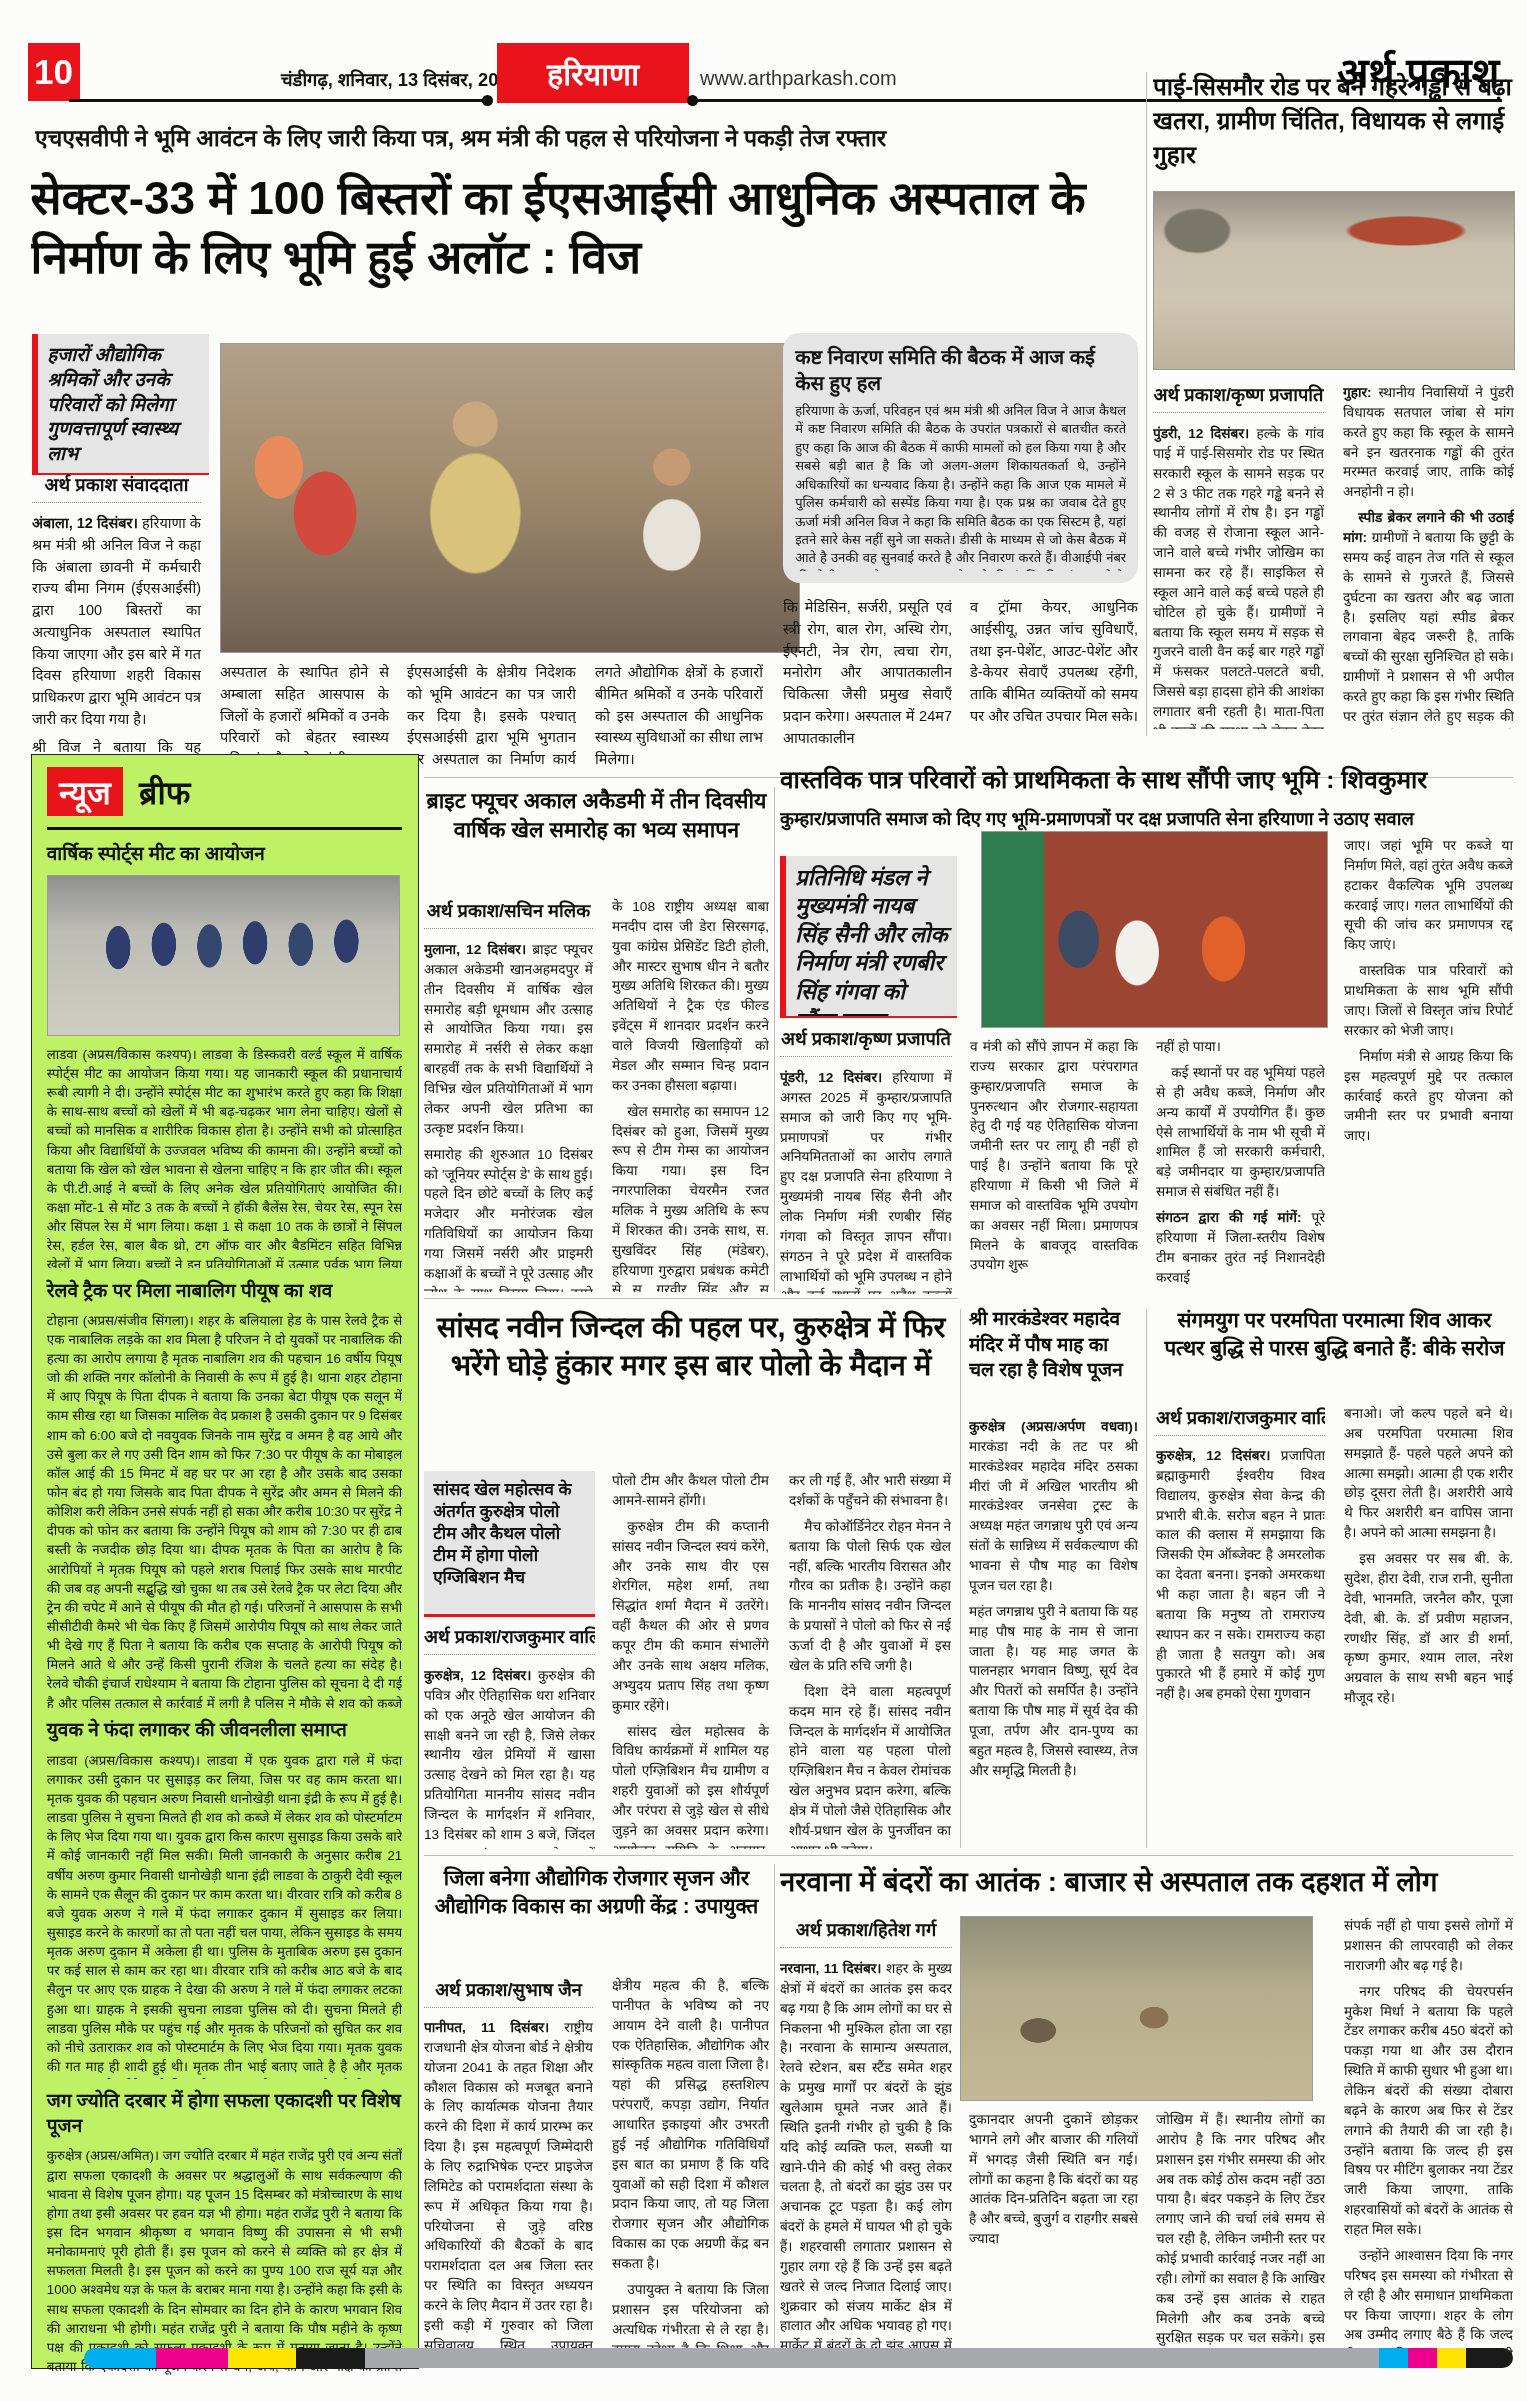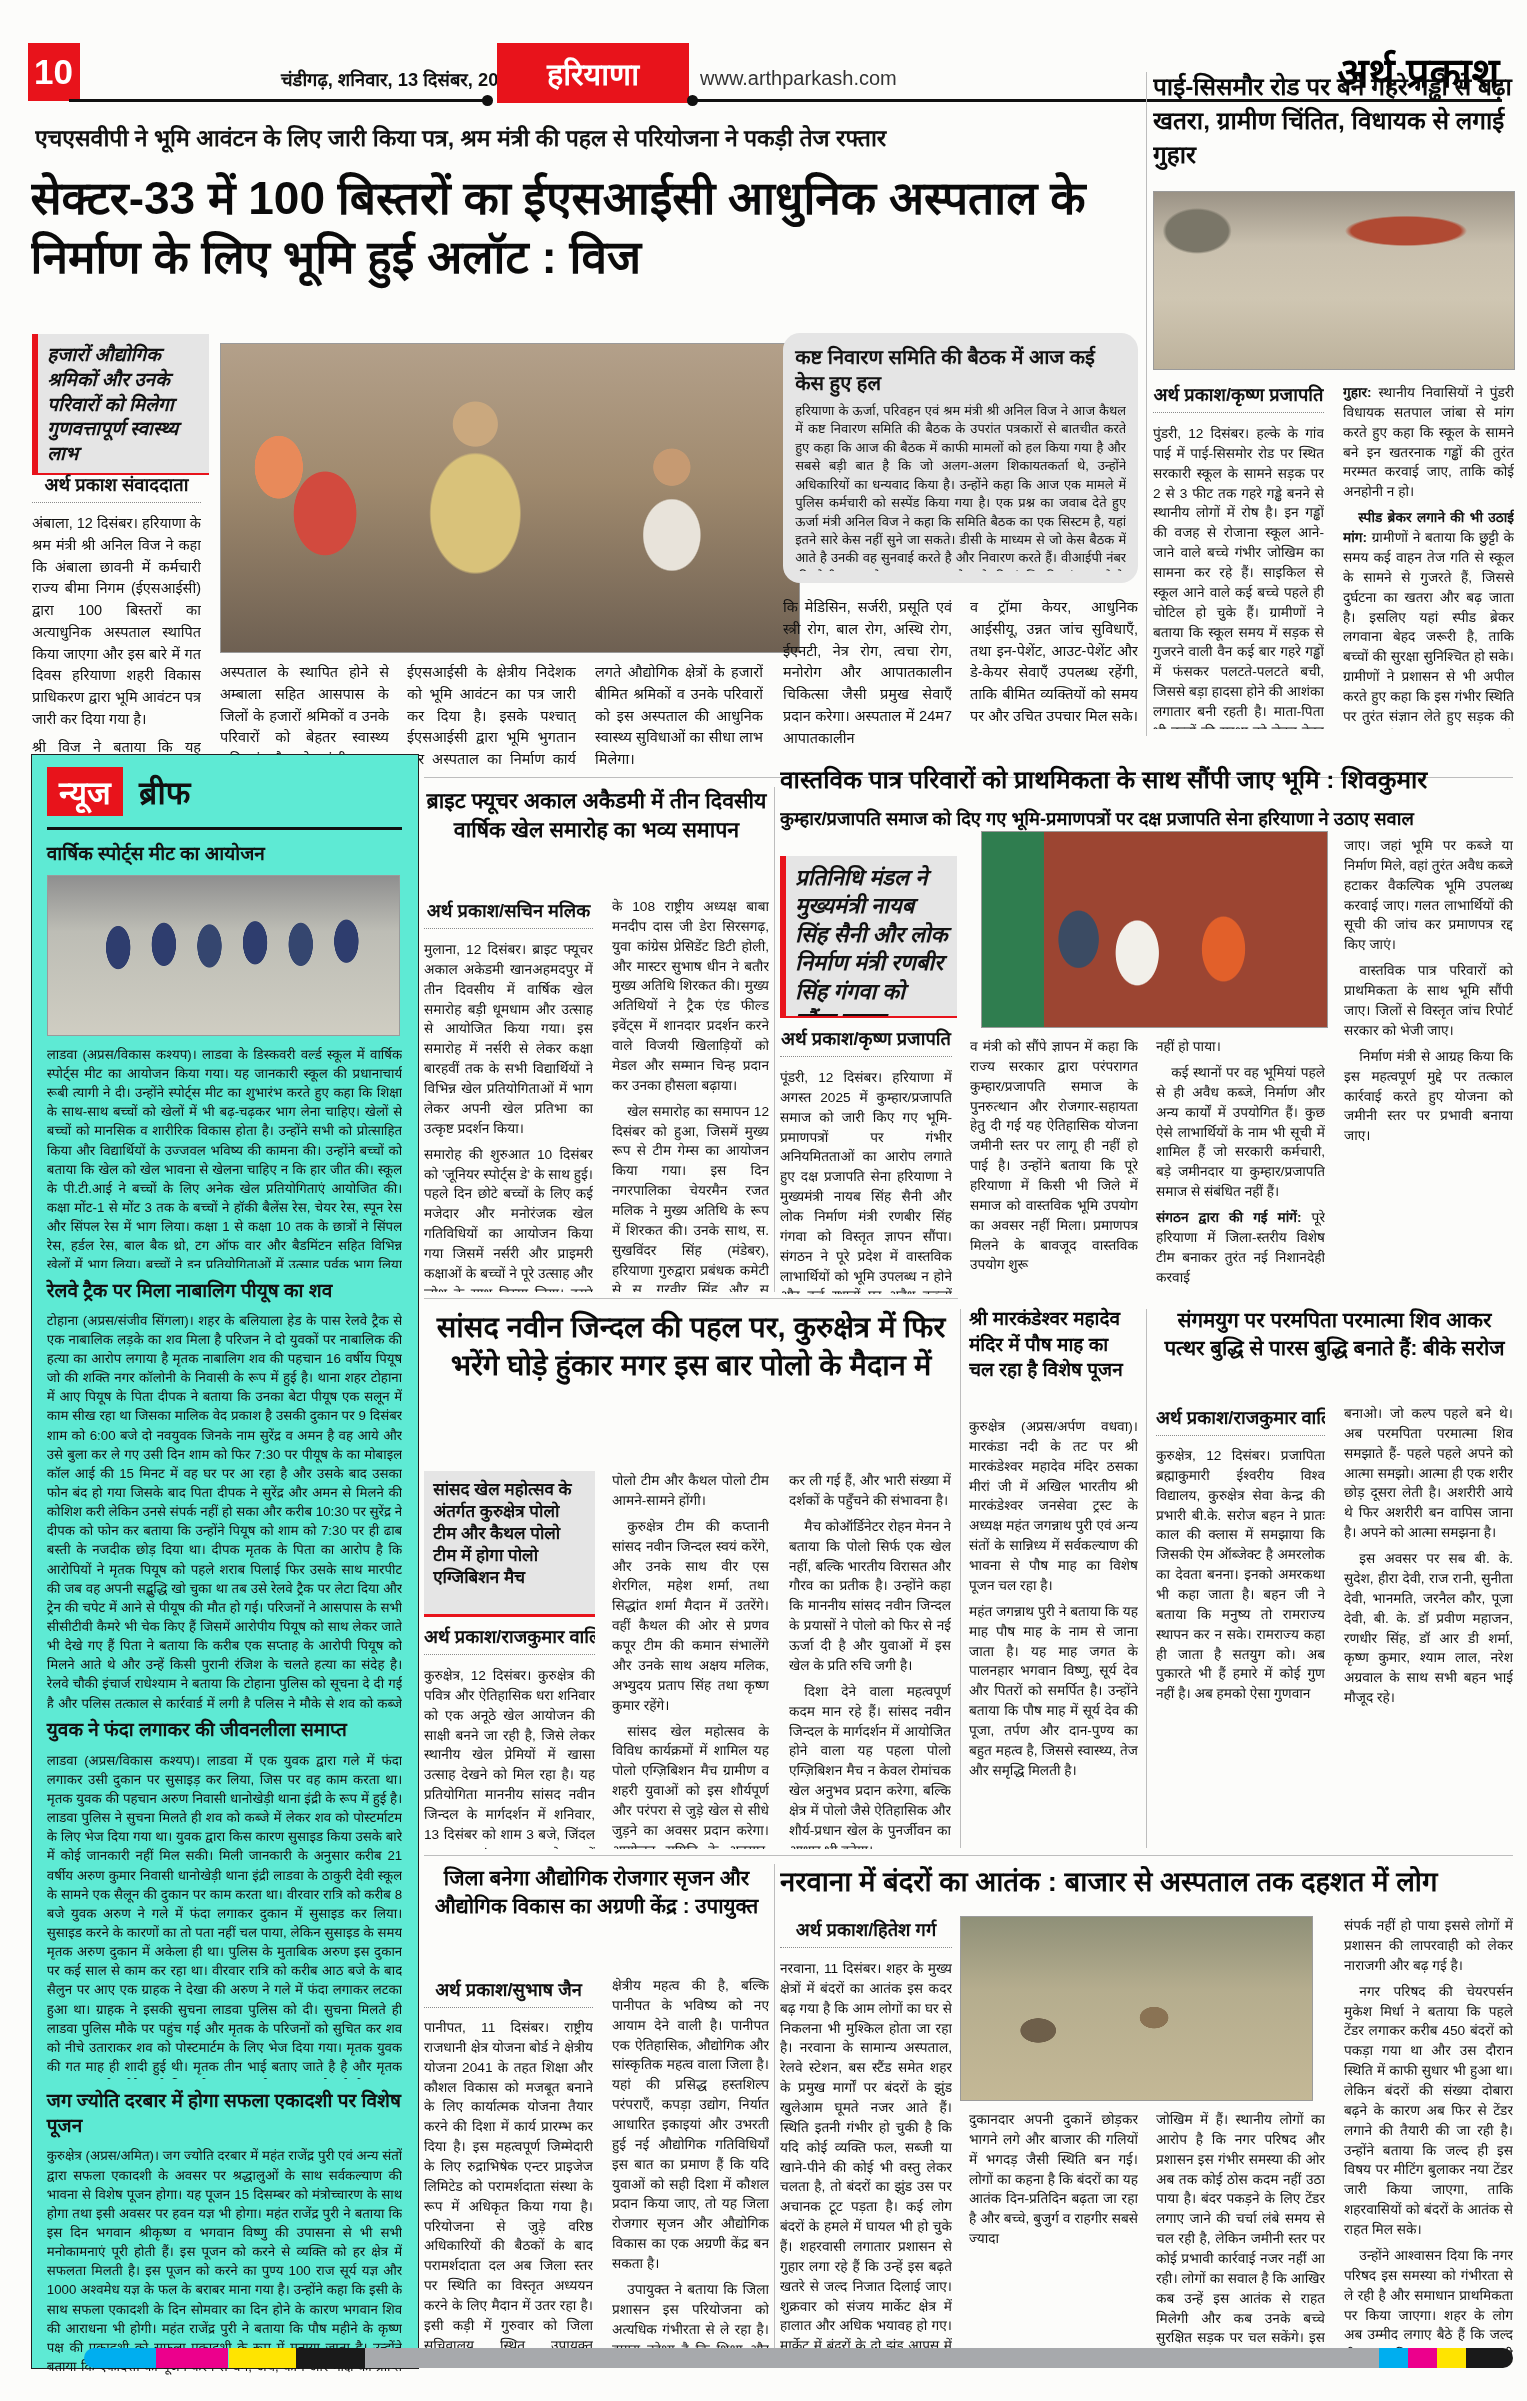--- a/index.html
+++ b/index.html
@@ -16,21 +16,21 @@
   .hrule .dot{position:absolute;top:-3.8px;width:10.7px;height:10.7px;border-radius:50%;background:#111;}
   
   .kicker{font-size:23px;font-weight:bold;white-space:nowrap;overflow:hidden;}
   .headline{font-weight:bold;color:#0b0b0b;line-height:1.28;overflow:hidden;}
   .center{text-align:center;}
   .byline{font-size:18.3px;font-weight:bold;text-align:center;border-bottom:1.5px dotted #8a8a8a;padding-bottom:6.1px;white-space:nowrap;overflow:hidden;}
   .col{font-size:14.5px;line-height:1.5;text-align:justify;overflow:hidden;}
   .col.small{font-size:13.7px;line-height:1.45;}
   .para{margin:0 0 6.1px 0;}
   .col .para + .para{text-indent:15.3px;}
-  .dl{font-weight:normal;}
+  .dl{font-weight:bold;}
   .graybox{background:#e5e5e5;overflow:hidden;}
   .red-left{border-left:6.9px solid #e8131b;border-bottom:2.3px solid #e8131b;font-style:italic;}
   .boxhead{font-weight:bold;line-height:1.3;}
   .vsep{width:0.8px;background:#bdbdbd;}
   .hsep{height:0.8px;background:#bdbdbd;}
   
   .photo{overflow:hidden;border:0.8px solid #9a9a9a;}
   .ph-minister{background:
      radial-gradient(69px 92px at 18% 55%,#d24a3e 0 45%,transparent 46%),
      radial-gradient(53px 69px at 10% 40%,#e88a5a 0 45%,transparent 46%),
@@ -54,21 +54,21 @@
   .ph-group{background:
      radial-gradient(46px 69px at 70% 60%,#e2602a 0 46%,transparent 48%),
      radial-gradient(46px 69px at 45% 62%,#f2f0ea 0 46%,transparent 48%),
      radial-gradient(43px 61px at 28% 55%,#3b4b63 0 46%,transparent 48%),
      linear-gradient(90deg,#2f7d4f 0 18%,#9c4532 18% 100%);}
   .ph-monkeys{background:
      radial-gradient(38px 26px at 22% 62%,#6e5f4a 0 46%,transparent 48%),
      radial-gradient(30.5px 23px at 55% 55%,#8a7354 0 46%,transparent 48%),
      linear-gradient(180deg,#8f9078 0%,#b5ad8e 40%,#c4b896 100%);}
   
-  .briefbox{border:1.5px solid #222;background:#5eead4;}
+  .briefbox{border:1.5px solid #222;background:#bef264;}
   .brief-inner{padding:12.2px 15.3px;}
   .brief-title{display:flex;align-items:center;gap:9.2px;}
   .brief-title .red{background:#e8131b;color:#fff;font-size:32px;font-weight:bold;padding:3.1px 12.2px;}
   .brief-title .blk{font-size:32px;font-weight:bold;color:#111;margin-left:7px;}
   .brief-rule{height:3.1px;background:#111;margin:10.7px 0 12.2px 0;}
   .brief-head{font-size:19px;font-weight:bold;margin:10.7px 0 7.6px 0;line-height:1.3;}
   .brief-text{font-size:13.3px;line-height:1.44;text-align:justify;overflow:hidden;}
   
   .regbar{position:absolute;height:20px;}
 </style>

